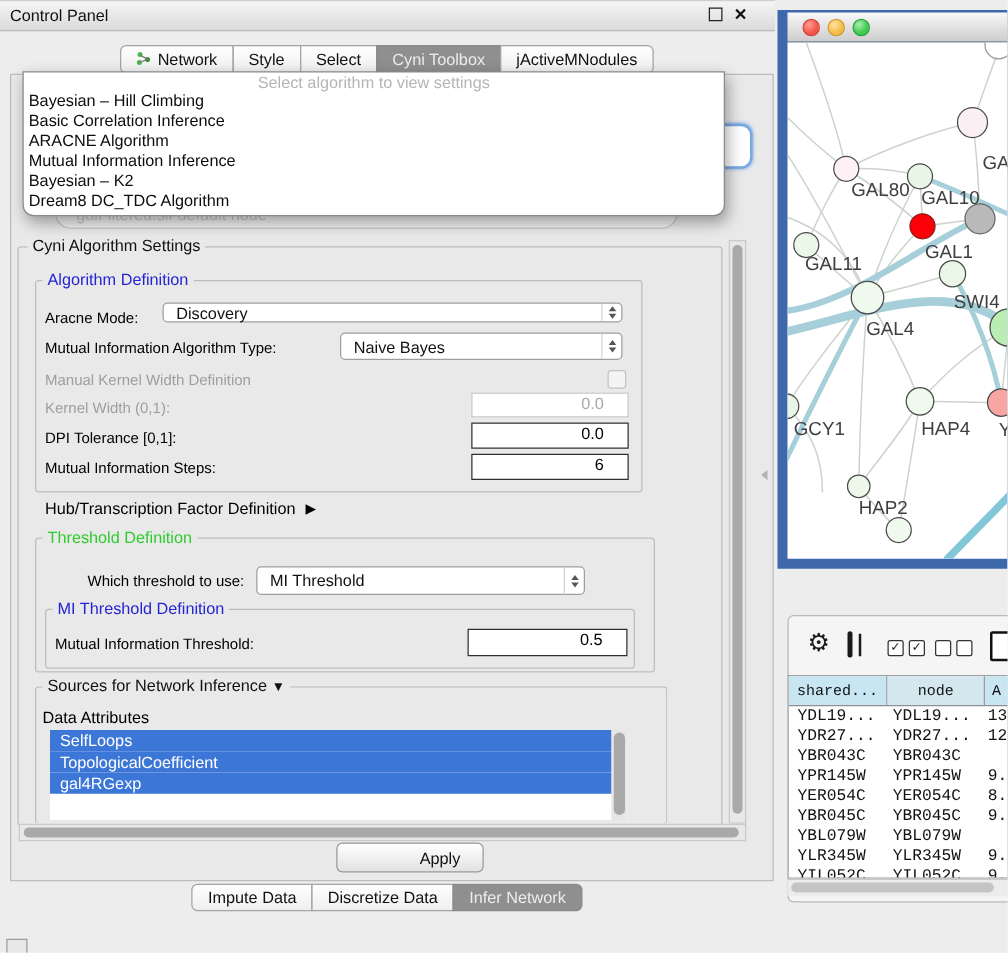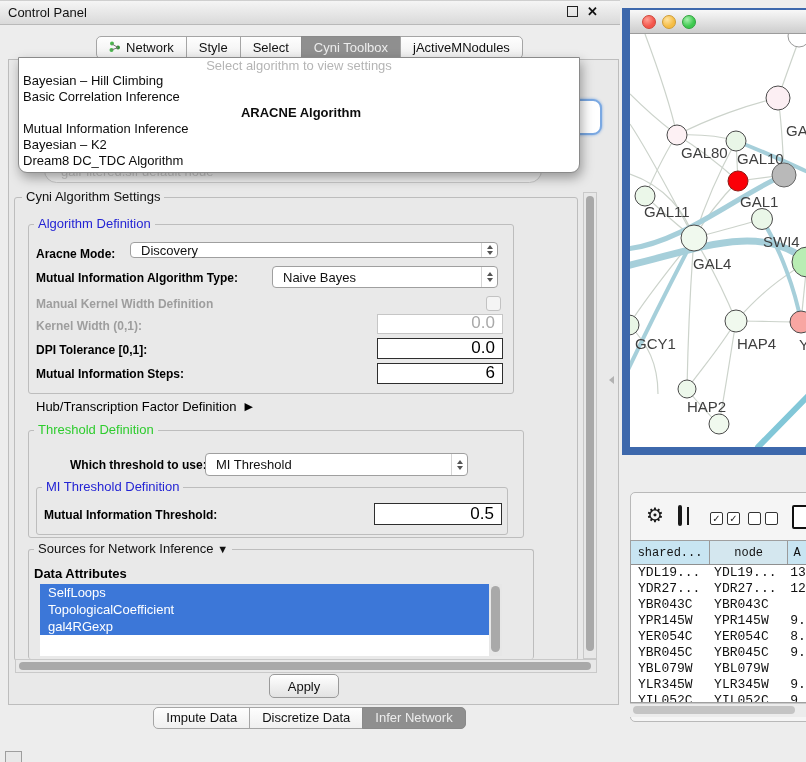--- a/index.html
+++ b/index.html
@@ -18,45 +18,45 @@
   .tab.first{border-radius:5px 0 0 5px;}
   .tab.last{border-radius:0 5px 5px 0;}
   .tab.sel{background:#8f8f8f;color:#ededed;border-color:#8a8a8a;}
 
   .content-panel{left:8px;top:59px;width:609px;height:644px;background:#e9e9e9;border:1px solid #bdbdbd;}
 
   
   .dd{left:18px;top:57px;width:560px;height:114px;background:#fff;border:1px solid #8a8a8a;border-radius:0 0 9px 9px;box-shadow:2px 5px 12px rgba(0,0,0,.35);z-index:6;}
   .dd-ph{height:15px;line-height:15px;text-align:center;color:#b5b5b5;font-size:13px;}
   .dd-item{height:16px;line-height:16px;padding-left:4px;font-size:13px;color:#0c0c0c;white-space:nowrap;}
-  .dd-item.bold{font-weight:bold;text-align:center;}
+  .dd-item.bold{font-weight:normal;}
   .focus-ring{left:556px;top:99px;width:42px;height:32px;border:2px solid #7aa8e2;border-radius:9px;background:#fff;box-shadow:0 0 3px #7aa8e2;z-index:2;}
   .ghost-combo{left:44px;top:158px;width:498px;height:25px;border:1px solid #c9c9c9;border-radius:13px;background:#f3f3f3;z-index:1;color:#a9a9a9;font-size:13px;line-height:25px;padding-left:16px;box-sizing:border-box;}
 
   
   .fs{border:1px solid #bdbdbd;border-radius:3px;}
   .legend{position:absolute;font-size:13px;background:#e9e9e9;padding:0 4px;line-height:14px;white-space:nowrap;z-index:3;}
   .legend.blue{color:#2424d4;}
   .legend.green{color:#2ecc2e;}
-  .lbl{font-size:12px;font-weight:bold;color:#000;white-space:nowrap;}
+  .lbl{font-size:12px;font-weight:normal;color:#000;white-space:nowrap;}
   .lbl.dis{color:#9e9e9e;}
   .combo{background:#fff;border:1px solid #9f9f9f;border-radius:4px;display:flex;align-items:center;font-size:13px;color:#111;box-sizing:border-box;}
   .combo .txt{padding-left:10px;flex:1;}
   .combo .arrows{width:15px;height:100%;display:flex;flex-direction:column;align-items:center;justify-content:center;gap:2px;border-left:1px solid #d5d5d5;}
   .tri-up{width:0;height:0;border-left:3.5px solid transparent;border-right:3.5px solid transparent;border-bottom:4.5px solid #555;}
   .tri-dn{width:0;height:0;border-left:3.5px solid transparent;border-right:3.5px solid transparent;border-top:4.5px solid #555;}
-  .field{background:#fff;border:1px solid #2e2e2e;font-size:17px;color:#000;text-align:right;padding-right:7px;box-sizing:border-box;display:flex;align-items:flex-end;justify-content:flex-end;}
+  .field{background:#fff;border:1px solid #2e2e2e;font-size:13px;color:#000;text-align:right;padding-right:19px;box-sizing:border-box;display:flex;align-items:flex-start;justify-content:flex-end;}
   .field.dis{border:1px solid #c6c6c6;color:#a9a9a9;}
   .checkbox{width:13px;height:13px;border:1px solid #c2c2c2;border-radius:3px;background:#f4f4f4;}
   .hub-row{font-size:13px;color:#000;display:flex;align-items:center;gap:8px;}
   .hub-arrow{font-size:11px;color:#000;}
   .attr-item{height:17px;line-height:17px;background:#3c77d8;color:#fff;font-size:13px;padding-left:8px;white-space:nowrap;overflow:hidden;}
   .sb-v{background:#e8e8e8;border:1px solid #c9c9c9;box-sizing:border-box;}
   .sb-thumb{position:absolute;background:#a9a9a9;border-radius:5px;}
-  .apply-btn{left:269px;top:674px;width:68px;height:22px;border:1px solid #9a9a9a;border-radius:5px;background:linear-gradient(#ffffff,#e2e2e2);font-size:13px;color:#111;display:flex;align-items:center;justify-content:center;}
+  .apply-btn{left:269px;top:674px;width:68px;height:22px;border:1px solid #9a9a9a;border-radius:5px;background:linear-gradient(#ffffff,#e2e2e2);font-size:13px;color:#111;display:flex;align-items:center;justify-content:center;padding-left:48px;}
   .bottom-tabs{left:0;top:707px;width:620px;display:flex;justify-content:center;}
 
   
   .net-frame{left:622px;top:8px;width:184px;height:447px;background:#3d68ac;}
   .net-titlebar{left:630px;top:10px;width:176px;height:24px;background:linear-gradient(#f8f8f8,#cdcdcd);border-bottom:1px solid #9c9c9c;display:flex;align-items:center;padding-left:12px;gap:6px;box-sizing:border-box;}
   .light{width:12px;height:12px;border-radius:50%;}
   .light.red{background:radial-gradient(circle at 35% 30%,#ff9d93,#f3564c 60%);border:1px solid #cf4438;}
   .light.yellow{background:radial-gradient(circle at 35% 30%,#ffe3a1,#f5bd45 60%);border:1px solid #cf9c33;}
   .light.green{background:radial-gradient(circle at 35% 30%,#a8f0ae,#3ec94f 60%);border:1px solid #2da23c;}
   .net-canvas{left:630px;top:34px;width:176px;height:413px;background:#fff;overflow:hidden;}

